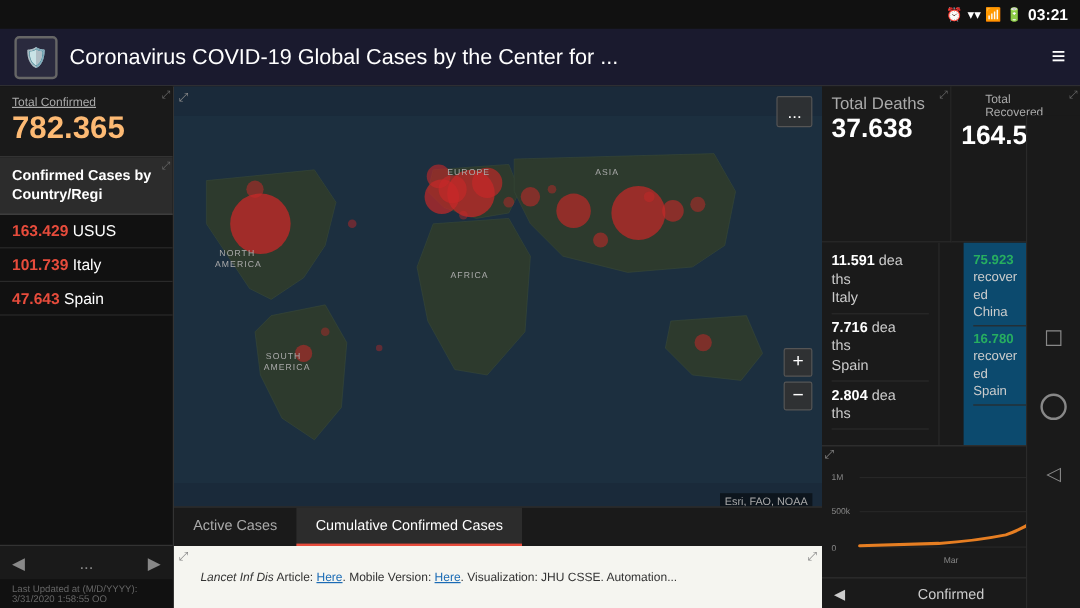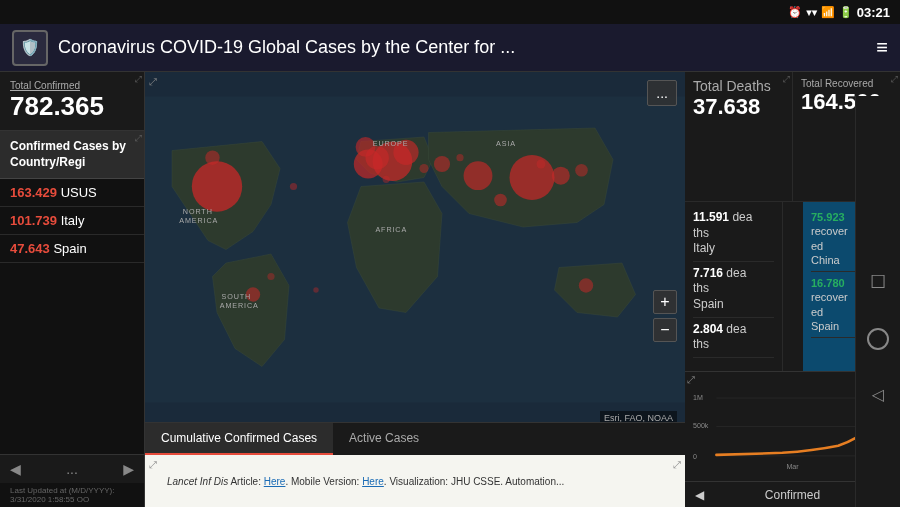--- a/index.html
+++ b/index.html
@@ -84,21 +84,21 @@
       padding: 8px 10px;
       border-bottom: 1px solid #333;
     }
     .total-confirmed-label {
       font-size: 10px;
       color: #aaa;
       text-decoration: underline;
     }
     .total-confirmed-value {
       font-size: 26px;
-      color: #ffffff;
+      color: #fdba74;
       font-weight: bold;
     }
     .box-relative { position: relative; }
 
     .confirmed-cases-header {
       background: #2c2c2c;
       padding: 8px 10px;
       border-bottom: 1px solid #444;
     }
     .confirmed-cases-title {
@@ -308,20 +308,21 @@
     .recovered-panel {
       flex: 1;
       background: #1a1a1a;
       border-bottom: 1px solid #2a2a2a;
       padding: 6px 8px;
       position: relative;
     }
     .recovered-label {
       font-size: 10px;
       color: #aaa;
+      margin-left: 20px;
     }
     .recovered-value {
       font-size: 22px;
       color: #fff;
       font-weight: bold;
     }
 
     .right-bottom {
       display: flex;
       flex: 1;
@@ -533,22 +534,22 @@
 
     
     <div class="map-zoom-in">+</div>
     <div class="map-zoom-out">−</div>
 
     
     <div class="esri-credit">Esri, FAO, NOAA</div>
 
     
     <div class="map-tabs">
+      <div class="map-tab">Active Cases</div>
       <div class="map-tab active">Cumulative Confirmed Cases</div>
-      <div class="map-tab">Active Cases</div>
     </div>
 
     
     <div class="bottom-bar" style="position:absolute;bottom:0;left:0;right:0;">
       <span class="bottom-bar-expand">⤢</span>
       <span class="bottom-bar-expand2">⤢</span>
       <span style="font-size:10px;color:#333;margin-left:12px;">
         <em>Lancet Inf Dis</em> Article: <span style="color:#1a6bb5;text-decoration:underline;">Here</span>. Mobile Version: <span style="color:#1a6bb5;text-decoration:underline;">Here</span>. Visualization: JHU CSSE. Automation...
       </span>
     </div>

